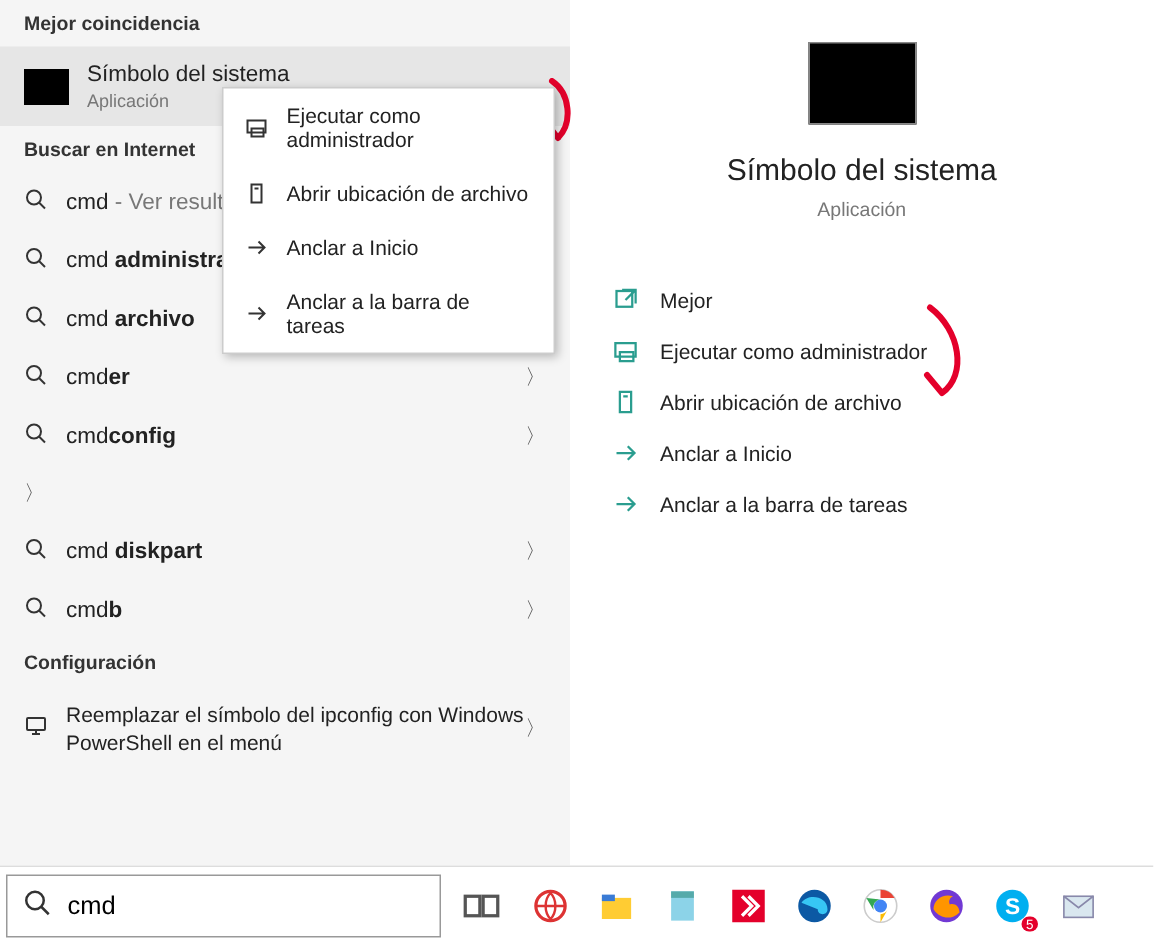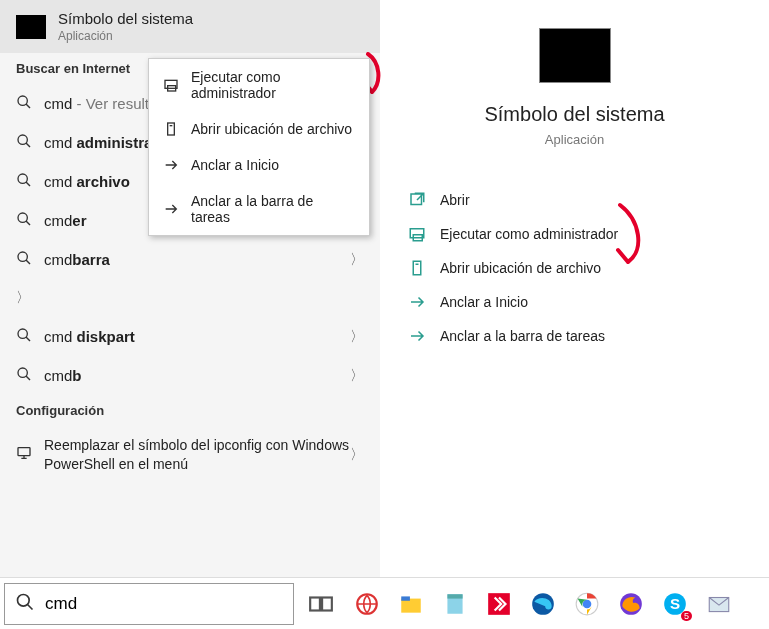--- a/index.html
+++ b/index.html
@@ -41,20 +41,21 @@
   .redcheck{ position:absolute; pointer-events:none;}
   .redcheck svg{ stroke:#e4002b; stroke-width:4; fill:none; stroke-linecap:round;}
   b{ font-weight:700;}
 </style>
 </head>
 <body>
 
 <div class="panel">
 
   <div class="left">
+    <div class="section-header">Mejor coincidencia</div>
     <div class="best-match">
       <div class="best-icon"></div>
       <div class="best-text">
         <div class="t1">Símbolo del sistema</div>
         <div class="t2">Aplicación</div>
       </div>
     </div>
 
     <div class="section-header">Buscar en Internet</div>
     <div id="results">
@@ -97,21 +98,21 @@
             <span class="txt">cmd<b>er</b></span>
           </div>
           <span class="chevron">〉</span>
         </div>
         <div class="result-row">
           <div class="row-left">
             <span class="search-icon-sm"><svg viewBox="0 0 24 24">
                 <circle cx="10" cy="10" r="7"></circle>
                 <path d="M21 21l-6-6"></path>
               </svg></span>
-            <span class="txt">cmd<b>barra</b></span>
+            <span class="txt">cmd<b>config</b></span>
           </div>
           <span class="chevron">〉</span>
         </div>
         <div class="result-row">
           <span class="chevron">〉</span>
         </div>
         <div class="result-row">
           <div class="row-left">
             <span class="search-icon-sm"><svg viewBox="0 0 24 24">
                 <circle cx="10" cy="10" r="7"></circle>
@@ -151,21 +152,21 @@
   <div class="right">
     <div class="app-thumb"></div>
     <div class="app-title">Símbolo del sistema</div>
     <div class="app-sub">Aplicación</div>
     <div class="actions">
       <div class="action">
         <span class="ic"><svg viewBox="0 0 24 24">
               <rect x="4" y="4" width="14" height="14"></rect>
               <path d="M9 3h12v12M21 3l-9 9"></path>
             </svg></span>
-        <span>Abrir</span>
+        <span>Mejor</span>
       </div>
       <div class="action">
         <span class="ic"><svg viewBox="0 0 24 24">
               <rect x="3" y="5" width="18" height="12"></rect>
               <rect x="7" y="13" width="12" height="8"></rect>
             </svg></span>
         <span>Ejecutar como administrador</span>
       </div>
       <div class="action">
         <span class="ic"><svg viewBox="0 0 24 24">

